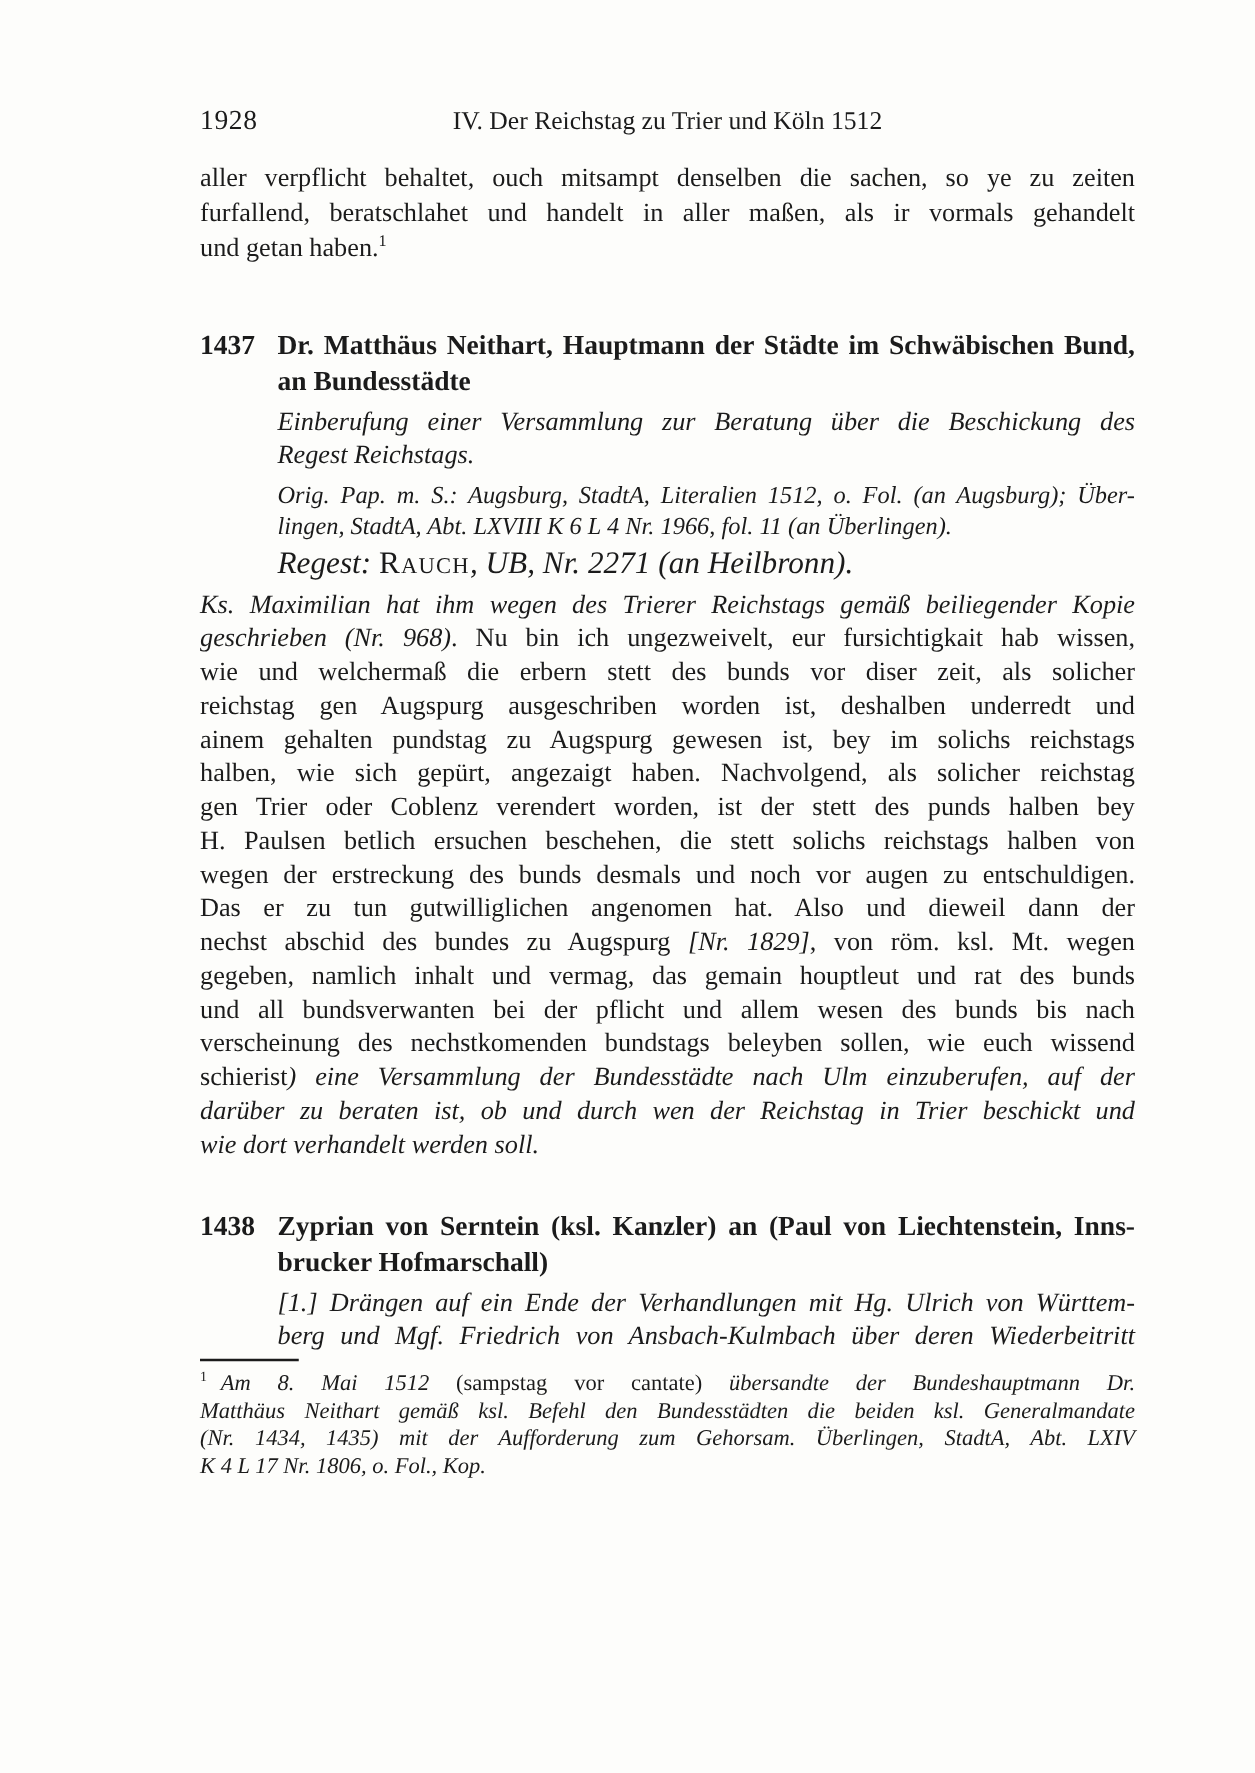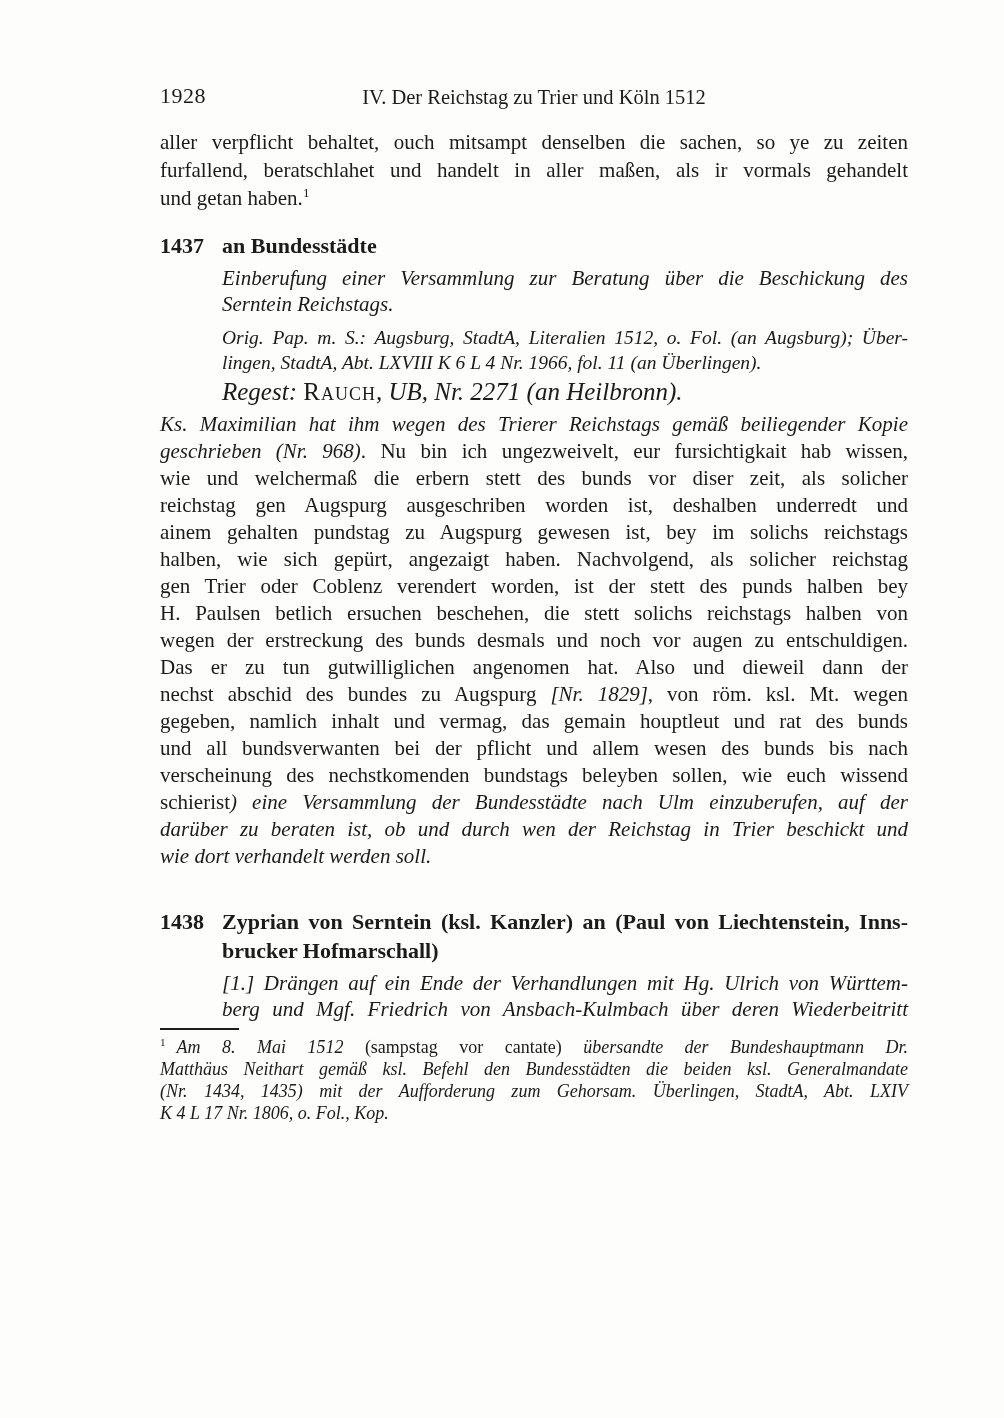--- a/index.html
+++ b/index.html
@@ -23,21 +23,21 @@
   .runhead{position:absolute;left:0;right:0;top:1px;text-align:center;font-size:20.5px;}
   
   .tl{text-align:left;}
   .tl.jst{text-align:justify;text-align-last:justify;}
   .i{font-style:italic;}
   .sc{font-variant:small-caps;letter-spacing:1px;}
   .sup{vertical-align:super;font-size:.62em;line-height:0;}
   
   .intro{margin-top:18px;font-size:21px;line-height:28px;}
   
-  .entry{margin-top:19px;}
+  .entry{margin-top:49px;}
   .entry.second{margin-top:37px;}
   .ehead{display:flex;font-weight:bold;font-size:22px;line-height:29px;}
   .eno{width:62px;flex:none;}
   .etitle{flex:1;}
   .esub{margin-left:62px;}
   .e-summary{margin-top:5px;font-size:21px;line-height:26px;font-style:italic;}
   .e-date{margin-top:6px;font-size:21px;line-height:26px;}
   .e-prov{margin-top:8px;font-size:19.5px;line-height:25px;font-style:italic;}
   .e-regest{margin-top:4px;font-size:25px;line-height:25px;}
   .e-body{margin-top:7px;font-size:21px;line-height:27px;}
@@ -59,26 +59,27 @@
   <div class="intro">
       <div class="tl jst"><span>aller verpflicht behaltet, ouch mitsampt denselben die sachen, so ye zu zeiten</span></div>
       <div class="tl jst"><span>furfallend, beratschlahet und handelt in aller maßen, als ir vormals gehandelt</span></div>
       <div class="tl"><span>und getan haben.</span><span class="sup">1</span></div>
     </div>
 
   <div class="entry">
     <div class="ehead">
       <span class="eno">1437</span>
       <div class="etitle">
+          <div class="tl jst"><span>Dr. Matthäus Neithart, Hauptmann der Städte im Schwäbischen Bund,</span></div>
           <div class="tl"><span>an Bundesstädte</span></div>
         </div>
     </div>
     <div class="esub e-summary">
         <div class="tl jst"><span>Einberufung einer Versammlung zur Beratung über die Beschickung des</span></div>
-        <div class="tl"><span>Serntein Reichstags.</span></div>
+        <div class="tl"><span>Regest Reichstags.</span></div>
       </div>
     <div class="esub e-prov">
         <div class="tl jst"><span>Orig. Pap. m. S.: Augsburg, StadtA, Literalien 1512, o. Fol. (an Augsburg); Über-</span></div>
         <div class="tl"><span>lingen, StadtA, Abt. LXVIII K 6 L 4 Nr. 1966, fol. 11 (an Überlingen).</span></div>
       </div>
     <div class="esub e-regest">
         <div class="tl"><span class="i">Regest: </span><span class="sc">Rauch</span><span class="i">, UB, Nr. 2271 (an Heilbronn).</span></div>
       </div>
     <div class="e-body">
         <div class="tl jst"><span class="i">Ks. Maximilian hat ihm wegen des Trierer Reichstags gemäß beiliegender Kopie</span></div>

